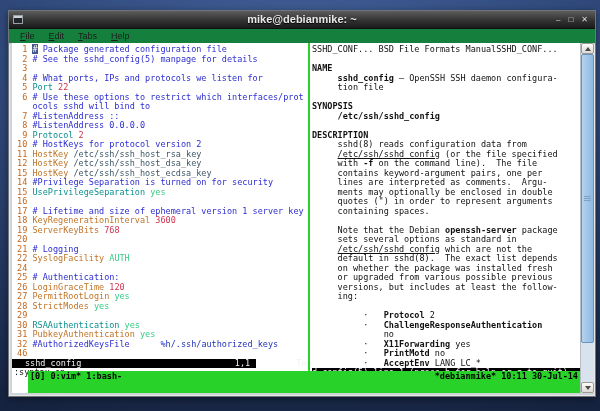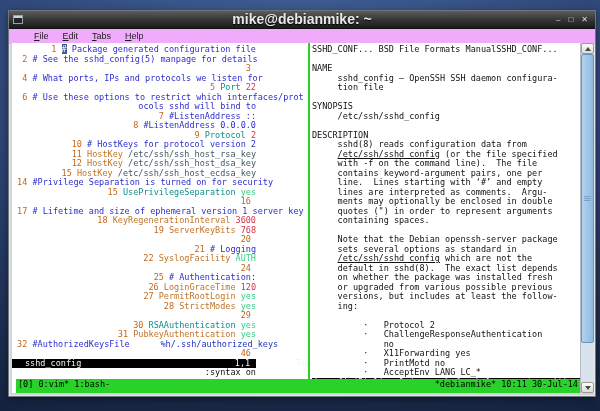--- a/index.html
+++ b/index.html
@@ -19,67 +19,67 @@
     background:linear-gradient(#5c5c5c, #333 55%, #1a1a1a);
     border-bottom:1px solid #101010;
   }
   .win-icon{
     width:10px;height:9px;margin-left:4px;display:inline-block;
     background:linear-gradient(#cfd4da 0 2px, #22262c 2px);
     border:1px solid #9aa0a8;box-sizing:border-box;
   }
   .title{
     position:absolute;left:0;right:0;text-align:center;
-    color:#e9e9e9;font-weight:bold;font-size:14px;line-height:17px;
+    color:#e9e9e9;font-weight:bold;font-size:11px;line-height:17px;
     text-shadow:0 1px 1px #000;pointer-events:none;
   }
   .controls{margin-left:auto;display:flex;gap:8px;padding-right:7px;z-index:2;}
   .controls span{color:#dcdcdc;font-size:8px;line-height:17px;cursor:default;}
   
   .menubar{
-    height:14px;background:#f0abfc;border-bottom:1px solid #bdbdb8;
-    display:flex;align-items:center;padding-left:18px;
+    height:14px;background:#15803d;border-bottom:1px solid #bdbdb8;
+    display:flex;align-items:center;padding-left:4px;
   }
   .menu-item{font-size:9px;color:#1c1c1c;padding:0 7px;line-height:14px;}
   .menu-item u{text-decoration:underline;}
   
   .term{
     position:absolute;left:1px;right:1px;top:32px;bottom:1px;
     display:flex;background:#fff;
     border-left:2px solid #cfd4d8;border-bottom:2px solid #cfd4d8;box-sizing:border-box;
     font-family:"DejaVu Sans Mono", monospace;font-size:8.5px;
   }
   .content{position:relative;flex:1;overflow:hidden;background:#fff;}
   .trow{white-space:pre;height:9.5px;line-height:9.5px;color:#111;}
-  .pane-left{position:absolute;left:0;top:2px;width:244px;text-align:right;}
+  .pane-left{position:absolute;left:0;top:2px;width:244px;}
   .pane-right{position:absolute;left:300px;top:2px;right:0;}
   .divider{position:absolute;left:296px;top:0;bottom:10px;width:2px;background:#28d228;}
   .gutter{color:#c2661c;}
   .c-comment{color:#2d2dd0;}
   .c-kw1{color:#0d8f8f;}
   .c-kw2{color:#c07427;}
   .c-num{color:#d23450;}
   .c-val{color:#35cd85;}
   .c-path{color:#3f5866;}
   .c-path2{color:#2233bb;}
   .c-cursor{background:#44598a;color:#fff;}
   .vim-status{
     background:#000;color:#f2f2f2;white-space:pre;height:9.5px;line-height:9.5px;
     font-weight:normal;padding-left:13px;
   }
   .vim-cmd{white-space:pre;height:9.5px;line-height:9.5px;color:#111;padding-left:2px;}
-  .m-b{font-weight:normal;}
+  .m-b{font-weight:bold;}
   .m-u{text-decoration:underline;}
   .pager-bar{
     background:#000;color:#f2f2f2;white-space:pre;height:9.5px;line-height:9.5px;
   }
   .screenbar{
-    position:absolute;left:4px;right:0;bottom:0;height:14px;
+    position:absolute;left:16px;right:0;bottom:0;height:22px;
     background:#28d228;color:#000;display:flex;justify-content:space-between;
-    white-space:pre;line-height:10px;padding:0 2px;font-weight:normal;
+    white-space:pre;line-height:10px;padding:0 2px;font-weight:bold;
   }
   
   .scrollbar{width:13px;display:flex;flex-direction:column;background:#d9e3ee;border-left:1px solid #b6bcc2;}
   .sb-btn{
     height:11px;background:linear-gradient(#fcfcfb,#dddbd6);
     border:1px solid #9b9b94;box-sizing:border-box;
     display:flex;align-items:center;justify-content:center;border-radius:2px;
   }
   .arrow{width:0;height:0;border-left:3px solid transparent;border-right:3px solid transparent;}
   .arrow.up{border-bottom:4px solid #4a4a46;}
@@ -170,21 +170,20 @@
               <div class="trow"><span>     tion file</span></div>
               <div class="trow">&nbsp;</div>
               <div class="trow"><span class="m-b">SYNOPSIS</span></div>
               <div class="trow"><span>     </span><span class="m-b">/etc/ssh/sshd_config</span></div>
               <div class="trow">&nbsp;</div>
               <div class="trow"><span class="m-b">DESCRIPTION</span></div>
               <div class="trow"><span>     sshd(8) reads configuration data from</span></div>
               <div class="trow"><span>     </span><span class="m-u">/etc/ssh/sshd_config</span><span> (or the file specified</span></div>
               <div class="trow"><span>     with </span><span class="m-b">-f</span><span> on the command line).  The file</span></div>
               <div class="trow"><span>     contains keyword-argument pairs, one per</span></div>
-              <div class="trow"><span>     line.  Lines starting with ‘#’ and empty</span></div>
               <div class="trow"><span>     lines are interpreted as comments.  Argu-</span></div>
               <div class="trow"><span>     ments may optionally be enclosed in double</span></div>
               <div class="trow"><span>     quotes (") in order to represent arguments</span></div>
               <div class="trow"><span>     containing spaces.</span></div>
               <div class="trow">&nbsp;</div>
               <div class="trow"><span>     Note that the Debian </span><span class="m-b">openssh-server</span><span> package</span></div>
               <div class="trow"><span>     sets several options as standard in</span></div>
               <div class="trow"><span>     </span><span class="m-u">/etc/ssh/sshd_config</span><span> which are not the</span></div>
               <div class="trow"><span>     default in sshd(8).  The exact list depends</span></div>
               <div class="trow"><span>     on whether the package was installed fresh</span></div>

